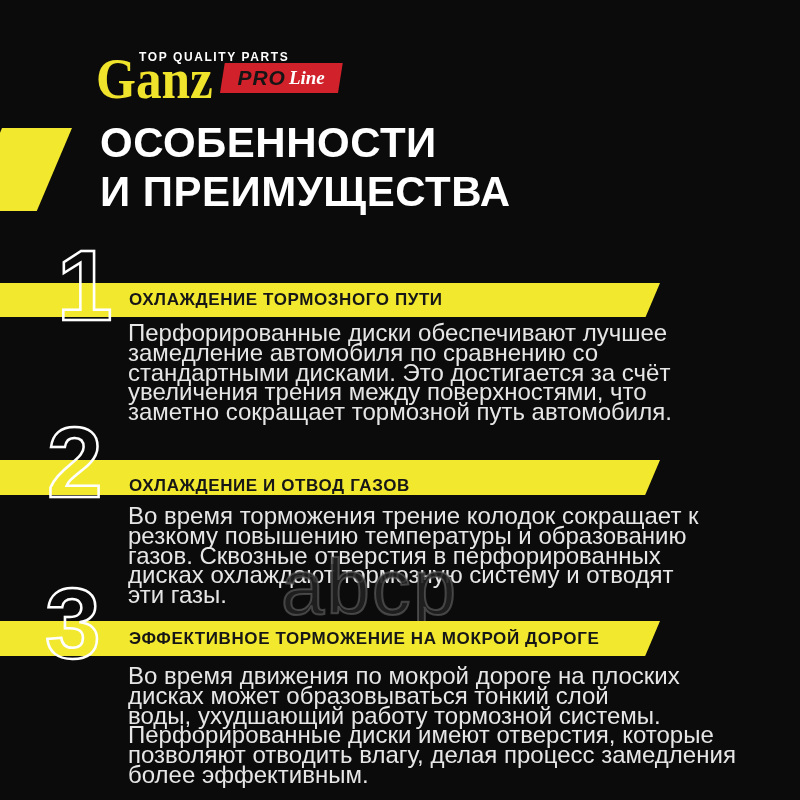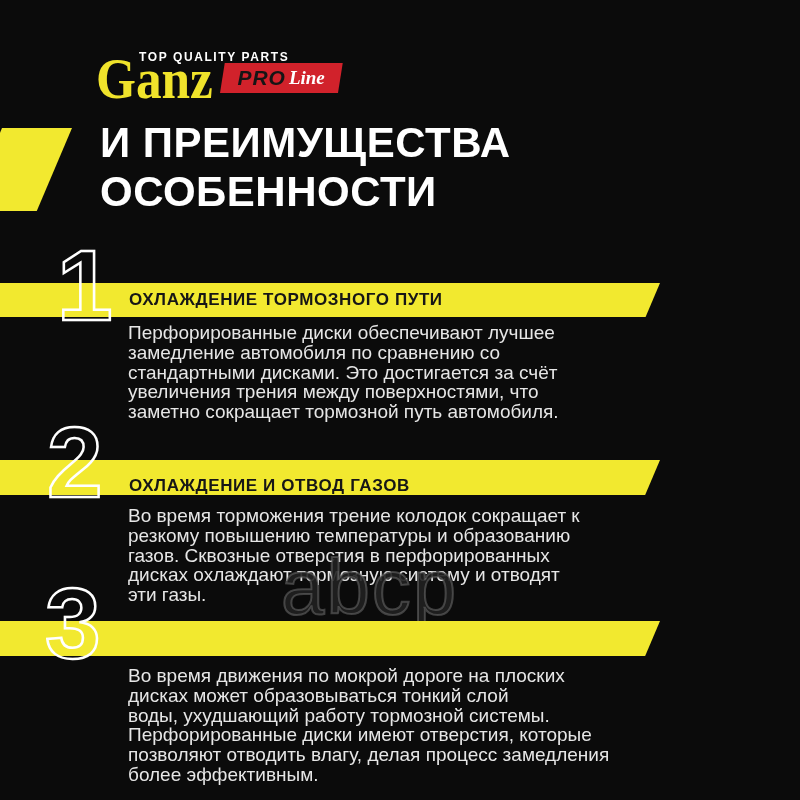--- a/index.html
+++ b/index.html
@@ -26,21 +26,21 @@
   .page-title{position:absolute;left:100px;top:118px;font-size:42px;line-height:49px;
     font-weight:bold;color:#ffffff;letter-spacing:0.5px;white-space:nowrap;}
 
   
   .band{position:absolute;left:-40px;width:700px;height:34px;background:#f2e92f;
     transform:skewX(-23deg);transform-origin:top left;z-index:2;}
   .band-heading{position:absolute;left:129px;height:34px;display:flex;align-items:center;
     font-size:17px;font-weight:bold;letter-spacing:0.6px;color:#161616;z-index:3;white-space:nowrap;}
   .big-num{position:absolute;font-size:100px;line-height:1;font-weight:bold;color:transparent;
     -webkit-text-stroke:2.5px #ffffff;z-index:4;}
-  .body-text{position:absolute;left:128px;font-size:19px;line-height:19.8px;color:#e6e6e6;
+  .body-text{position:absolute;left:128px;font-size:24px;line-height:19.8px;color:#e6e6e6;
     white-space:pre-line;z-index:1;}
 
   
   .watermark{position:absolute;left:281px;top:548px;font-size:78px;line-height:1;font-weight:normal;
     letter-spacing:2px;color:rgba(32,32,32,0.9);-webkit-text-stroke:2px rgba(128,128,128,0.45);
     z-index:1;}
 </style>
 </head>
 <body>
 
@@ -50,22 +50,22 @@
   <div class="brand-name">Ganz</div>
   <div class="pro-badge">
     <div class="pro-badge-inner">
       <span class="pro-label">PRO</span>
       <span class="line-label">Line</span>
     </div>
   </div>
 
   <div class="title-stripe"></div>
   <div class="page-title">
+    <div>ОСОБЕННОСТИ</div>
     <div>И ПРЕИМУЩЕСТВА</div>
-    <div>ОСОБЕННОСТИ</div>
   </div>
 
   <div class="body-text" style="top:323px">Перфорированные диски обеспечивают лучшее
 замедление автомобиля по сравнению со
 стандартными дисками. Это достигается за счёт
 увеличения трения между поверхностями, что
 заметно сокращает тормозной путь автомобиля.</div>
   <div class="body-text" style="top:506px">Во время торможения трение колодок сокращает к
 резкому повышению температуры и образованию
 газов. Сквозные отверстия в перфорированных
@@ -79,18 +79,19 @@
 более эффективным.</div>
 
   <div class="watermark">abcp</div>
 
   <div class="band" style="top:283px"></div>
   <div class="band" style="top:460px;height:35px"></div>
   <div class="band" style="top:621px;height:35px"></div>
 
   <div class="band-heading" style="top:283px">ОХЛАЖДЕНИЕ ТОРМОЗНОГО ПУТИ</div>
   <div class="band-heading" style="top:460px;height:51px">ОХЛАЖДЕНИЕ И ОТВОД ГАЗОВ</div>
+  <div class="band-heading" style="top:621px;height:35px">ЭФФЕКТИВНОЕ ТОРМОЖЕНИЕ НА МОКРОЙ ДОРОГЕ</div>
 
   <div class="big-num" style="left:57px;top:235px">1</div>
   <div class="big-num" style="left:47px;top:412px">2</div>
   <div class="big-num" style="left:45px;top:573px">3</div>
 
 </div>
 
 </body></html>

